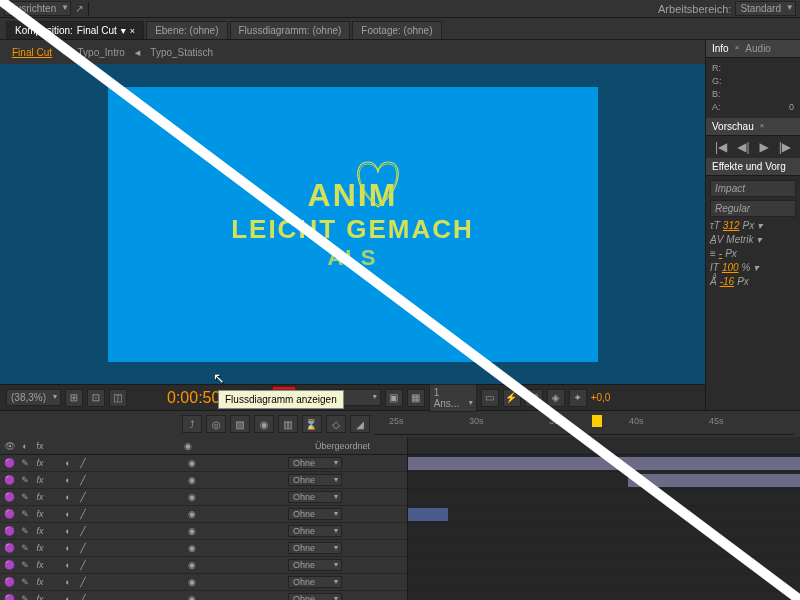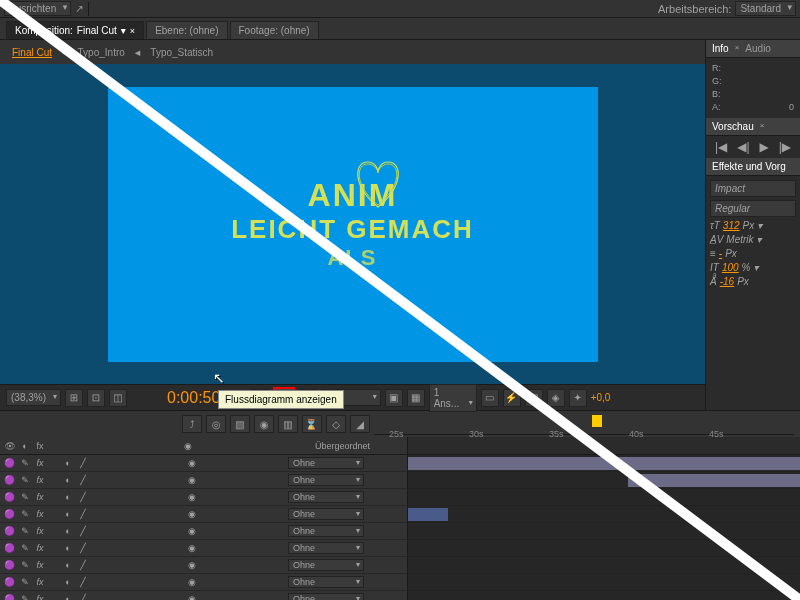--- a/index.html
+++ b/index.html
@@ -277,21 +277,21 @@
     .tl-ruler {
       height: 18px;
       background: #2b2b2b;
       border-bottom: 1px solid #1a1a1a;
       position: relative;
       font-size: 9px;
       color: #888;
     }
     .tl-ruler span {
       position: absolute;
-      top: 16px;
+      top: 3px;
     }
     .tl-header-row {
       height: 18px;
       background: #333;
       display: flex;
       align-items: center;
       font-size: 9px;
       padding: 0 4px;
       border-bottom: 1px solid #1a1a1a;
     }
@@ -309,21 +309,21 @@
       gap: 3px;
       font-size: 9px;
       width: 180px;
     }
     .layer-dropdown {
       background: #3a3a3a;
       border: 1px solid #222;
       padding: 0 14px 0 4px;
       font-size: 9px;
       position: relative;
-      width: 76px;
+      width: 54px;
     }
     .layer-dropdown::after {
       content: "▾";
       position: absolute;
       right: 3px;
       font-size: 8px;
     }
     .track-row {
       height: 17px;
       border-bottom: 1px solid #222;
@@ -388,20 +388,21 @@
 </div>
 
 <div class="tab-row">
   <div class="tab active">
     <span>Komposition:</span>
     <span>Final Cut</span>
     <span>▾</span>
     <span class="tab-close">×</span>
   </div>
   <div class="tab">Ebene: (ohne)</div>
+  <div class="tab">Flussdiagramm: (ohne)</div>
   <div class="tab">Footage: (ohne)</div>
 </div>
 
 <div class="main-area">
   <div class="viewer-panel">
     <div class="sub-tabs">
       <span class="sub-tab active">Final Cut</span>
       <span>◂</span>
       <span class="sub-tab">Typo_Intro</span>
       <span>◂</span>

